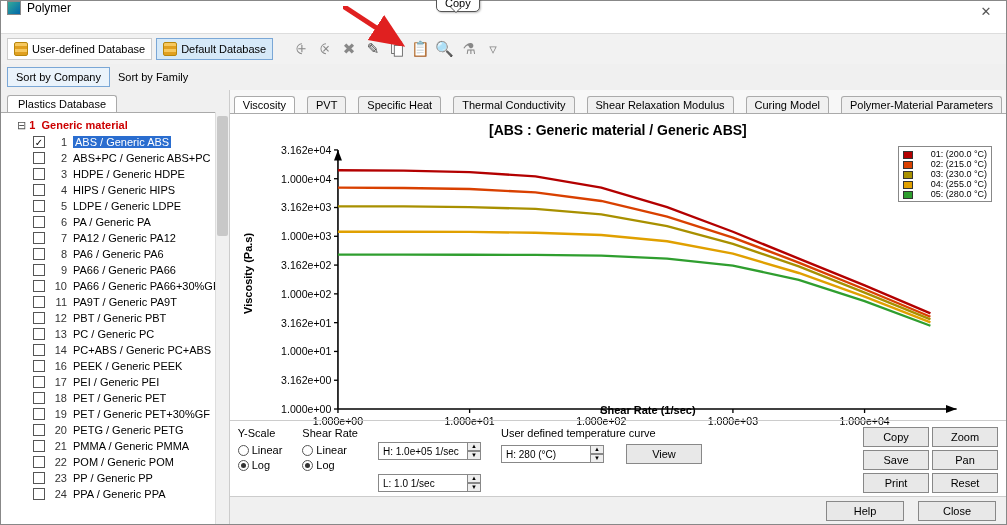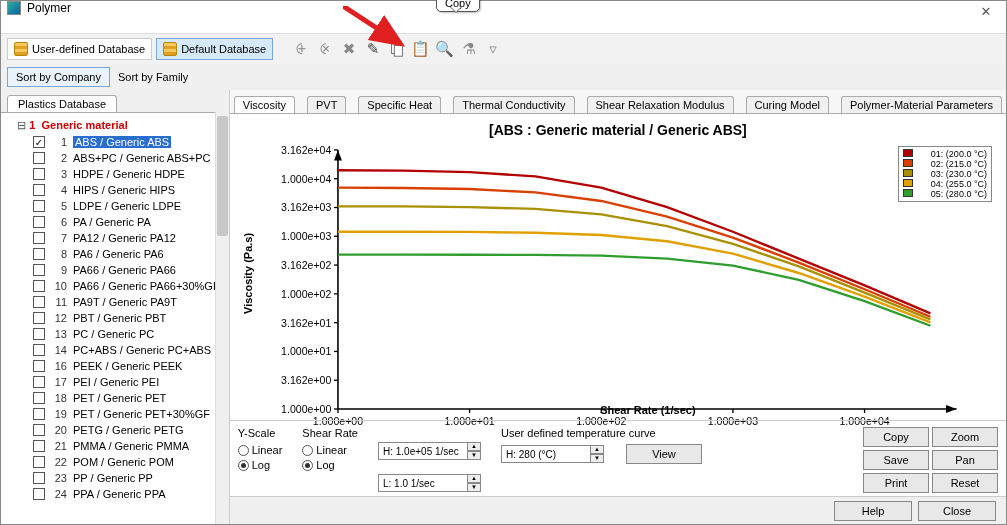--- a/index.html
+++ b/index.html
@@ -37,35 +37,35 @@
   .right-tabs { height:24px; display:flex; align-items:flex-end; padding:0 4px; gap:12px; border-bottom:1px solid #aaa; background:#f7f7f7; font-size:11px; overflow:hidden; white-space:nowrap;}
   .rtab { padding:2px 8px; border:1px solid #aaa; border-bottom:none; background:#f0f0f0; border-radius:3px 3px 0 0; cursor:default; }
   .rtab.active { background:#fff; font-weight:normal; }
   .chart-area { flex:1; position:relative; background:#fff; padding:6px 10px 0 10px; display:flex; flex-direction:column; }
   .chart-title { text-align:center; font-weight:bold; font-size:14px; margin:2px 0 4px; }
   .plot-wrap { flex:1; position:relative; display:flex; }
   .ylabel { writing-mode:vertical-rl; transform:rotate(180deg); font-size:11px; font-weight:bold; text-align:center; padding:0 2px; }
   .plot { flex:1; position:relative; }
   svg.curves { position:absolute; inset:0; }
   .legend { position:absolute; top:4px; right:4px; border:1px solid #888; background:#fff; font-size:9px; padding:2px 4px; z-index:5; }
-  .legend .row { display:flex; align-items:flex-start; gap:18px; }
+  .legend .row { display:flex; align-items:flex-end; gap:18px; }
   .legend .sw { width:10px; height:8px; border:1px solid #333; }
   .xaxis-lbl { font-size:11px; font-weight:bold; text-align:center; padding:0 0 4px 60px; }
   .controls { border-top:1px solid #ccc; padding:6px 8px 4px; display:flex; gap:20px; font-size:11px; align-items:flex-start; position:relative; }
   .ctrl-col { display:flex; flex-direction:column; gap:3px; }
   .ctrl-col .hdr { font-size:11px; margin-bottom:2px; }
   .radio-row { display:flex; align-items:center; gap:3px; }
   .radio { width:11px; height:11px; border:1px solid #555; border-radius:50%; display:flex; align-items:center; justify-content:center; }
   .radio.on::after { content:""; width:5px; height:5px; background:#333; border-radius:50%; }
   .spin { border:1px solid #888; background:#fff; padding:1px 4px; font-size:10px; height:18px; display:flex; align-items:center; min-width:90px; }
   .updn { display:flex; flex-direction:column; margin-left:-1px; }
   .updn div { width:14px; height:9px; border:1px solid #888; background:#eee; font-size:6px; line-height:7px; text-align:center; cursor:default; }
   .btn { border:1px solid #888; background:#e8e8e8; padding:3px 0; font-size:11px; text-align:center; cursor:default; width:66px; }
   .btn-grid { display:grid; grid-template-columns: 66px 66px; gap:3px; position:absolute; right:8px; top:6px; }
-  .footer { height:28px; border-top:1px solid #ccc; display:flex; align-items:center; justify-content:flex-end; gap:6px; padding:0 10px; background:#f0f0f0; }
+  .footer { height:28px; border-top:1px solid #ccc; display:flex; align-items:center; justify-content:flex-end; gap:14px; padding:0 10px; background:#f0f0f0; }
   .footer .btn { width:78px; }
   .callout { position:absolute; left:435px; top:-7px; z-index:20; }
   .callout .bubble { background:#fff; border:1px solid #555; border-radius:5px; padding:2px 8px; font-size:11px; box-shadow:1px 1px 2px rgba(0,0,0,0.25); position:relative; }
   .callout .bubble::after { content:""; position:absolute; left:14px; bottom:-6px; width:0;height:0;border:5px solid transparent; border-top-color:#fff; }
   .callout .bubble::before { content:""; position:absolute; left:13px; bottom:-8px; width:0;height:0;border:6px solid transparent; border-top-color:#555; }
   .arrow { position:absolute; left:342px; top:5px; z-index:19; pointer-events:none; }
 </style>
 </head>
 <body>
 

